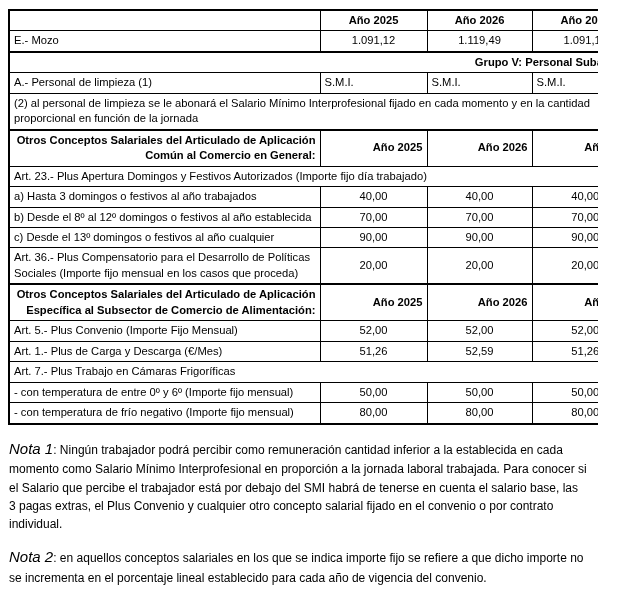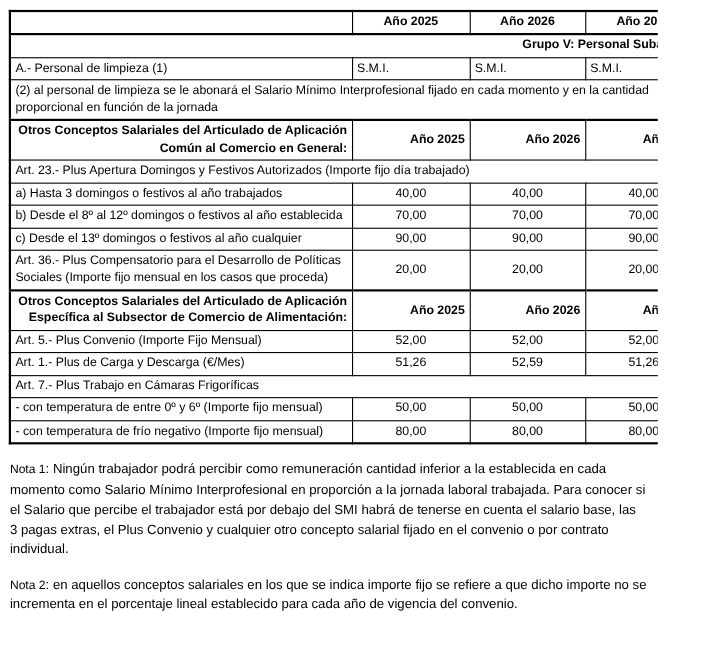--- a/index.html
+++ b/index.html
@@ -35,41 +35,48 @@
   td.c { text-align: center; }
   td.b { font-weight: bold; }
   tr.tsep td { border-top-width: 2px; text-align: right; }
   .notes {
     margin: 13px 10px 0 9px;
     font-size: 12px;
     line-height: 1.52;
   }
   .note { margin-bottom: 13px; }
   .note-label {
-    font-size: 11px;
+    font-style: italic;
+    font-size: 15px;
   }
 </style>
 </head>
 <body>
 
 <div class="page">
 
   <table class="salary">
     <colgroup>
       <col style="width:311px">
         <col style="width:107px">
         <col style="width:105px">
         <col style="width:107px">
     </colgroup>
     <tbody>
       <tr>
         <td></td>
         <td class="c b">Año 2025</td>
         <td class="c b">Año 2026</td>
         <td class="c b">Año 2027</td>
+      </tr>
+      <tr>
+        <td>E.- Mozo</td>
+        <td class="c">1.091,12</td>
+        <td class="c">1.119,49</td>
+        <td class="c">1.091,12</td>
       </tr>
       <tr class="tsep">
         <td class="b" colspan="4">Grupo V: Personal Subalterno</td>
       </tr>
       <tr>
         <td>A.- Personal de limpieza (1)</td>
         <td>S.M.I.</td>
         <td>S.M.I.</td>
         <td>S.M.I.</td>
       </tr>

